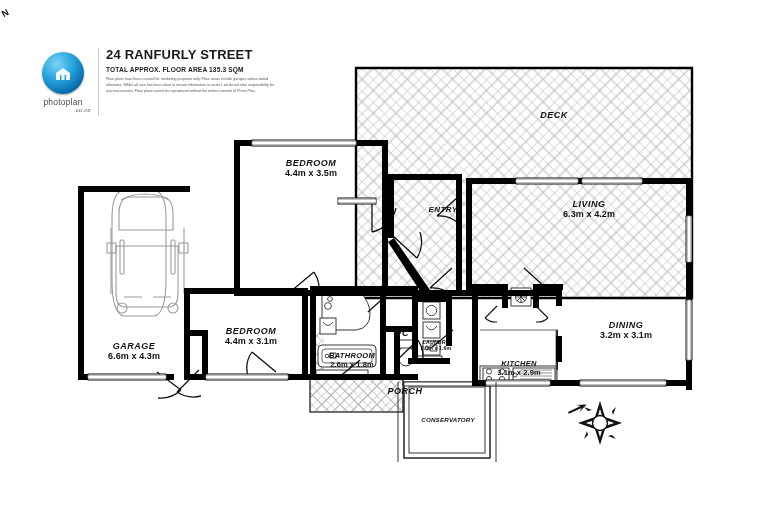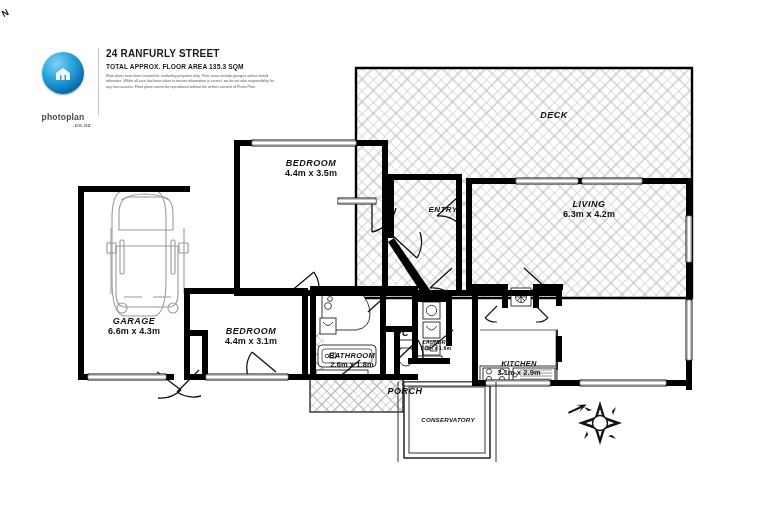--- a/index.html
+++ b/index.html
@@ -16,25 +16,25 @@
   .logo-wrap{position:absolute;left:2px;top:4px;width:62px;height:62px;text-align:center;}
   .logo-ball{
     width:42px;height:42px;margin:0 auto;border-radius:50%;
     background:radial-gradient(circle at 35% 28%, #7fd2f5 0%, #2aa7e0 38%, #0a6fb0 72%, #064b7d 100%);
     position:relative;box-shadow:0 1px 2px rgba(0,0,0,.35);
   }
   .logo-house{
     position:absolute;left:50%;top:52%;transform:translate(-50%,-50%);
     width:20px;height:14px;
   }
-  .logo-text{font-size:8.5px;color:#4a4a4a;letter-spacing:.2px;margin-top:19px;line-height:1.05;font-weight:bold;}
+  .logo-text{font-size:8.5px;color:#4a4a4a;letter-spacing:.2px;margin-top:4px;line-height:1.05;}
   .logo-text .nz{display:block;font-size:6px;color:#6a6a6a;text-align:right;padding-right:3px;}
   .vrule{position:absolute;left:68px;top:0;width:1px;height:68px;background:#c9c9c9;}
   .tb-text{position:absolute;left:76px;top:0;width:172px;}
-  .tb-title{font-size:10px;font-weight:bold;letter-spacing:.2px;color:#1a1a1a;line-height:1.15;}
+  .tb-title{font-size:13px;font-weight:bold;letter-spacing:.2px;color:#1a1a1a;line-height:1.15;}
   .tb-sub{font-size:6.6px;font-weight:bold;letter-spacing:.15px;color:#1a1a1a;margin-top:3px;}
   .tb-disclaimer{font-size:3.6px;line-height:1.62;color:#555;margin-top:4px;width:168px;text-align:left;}
 
   
   #plan{position:absolute;left:0;top:0;width:768px;height:512px;}
   .rlabel{position:absolute;text-align:center;line-height:1.15;pointer-events:none;}
   .rname{font-size:9px;font-weight:bold;letter-spacing:.5px;color:#111;display:block;font-style:italic;}
   .rdim{font-size:9px;font-weight:bold;letter-spacing:.1px;color:#111;display:block;}
   .rname.sm{font-size:7.5px;letter-spacing:.3px;}
   .rdim.sm{font-size:7.5px;}
@@ -305,21 +305,21 @@
 
   <div class="rlabel" style="left:398px;top:205px;width:90px;">
     <span class="rname md">ENTRY</span>
   </div>
 
   <div class="rlabel" style="left:530px;top:199px;width:118px;">
     <span class="rname">LIVING</span>
     <span class="rdim">6.3m x 4.2m</span>
   </div>
 
-  <div class="rlabel" style="left:78px;top:316px;width:112px;">
+  <div class="rlabel" style="left:78px;top:341px;width:112px;">
     <span class="rname">GARAGE</span>
     <span class="rdim">6.6m x 4.3m</span>
   </div>
 
   <div class="rlabel" style="left:196px;top:326px;width:110px;">
     <span class="rname">BEDROOM</span>
     <span class="rdim">4.4m x 3.1m</span>
   </div>
 
   <div class="rlabel" style="left:316px;top:324px;width:72px;margin-top:28px;">
@@ -334,20 +334,24 @@
   <div class="rlabel" style="left:406px;top:340px;width:60px;">
     <span class="rname xs">LAUNDRY</span>
     <span class="rdim xs">2.0m x 1.6m</span>
   </div>
 
   <div class="rlabel" style="left:468px;top:328px;width:102px;margin-top:32px;">
     <span class="rname sm">KITCHEN</span>
     <span class="rdim sm">3.1m x 2.9m</span>
   </div>
 
+  <div class="rlabel" style="left:570px;top:320px;width:112px;">
+    <span class="rname">DINING</span>
+    <span class="rdim">3.2m x 3.1m</span>
+  </div>
 
   <div class="rlabel" style="left:318px;top:386px;width:78px;margin-left:48px;">
     <span class="rname">PORCH</span>
   </div>
 
   <div class="rlabel" style="left:404px;top:416px;width:88px;">
     <span class="rname xs" style="font-size:6.2px;">CONSERVATORY</span>
   </div>
 
   <div class="north-n">N</div>

